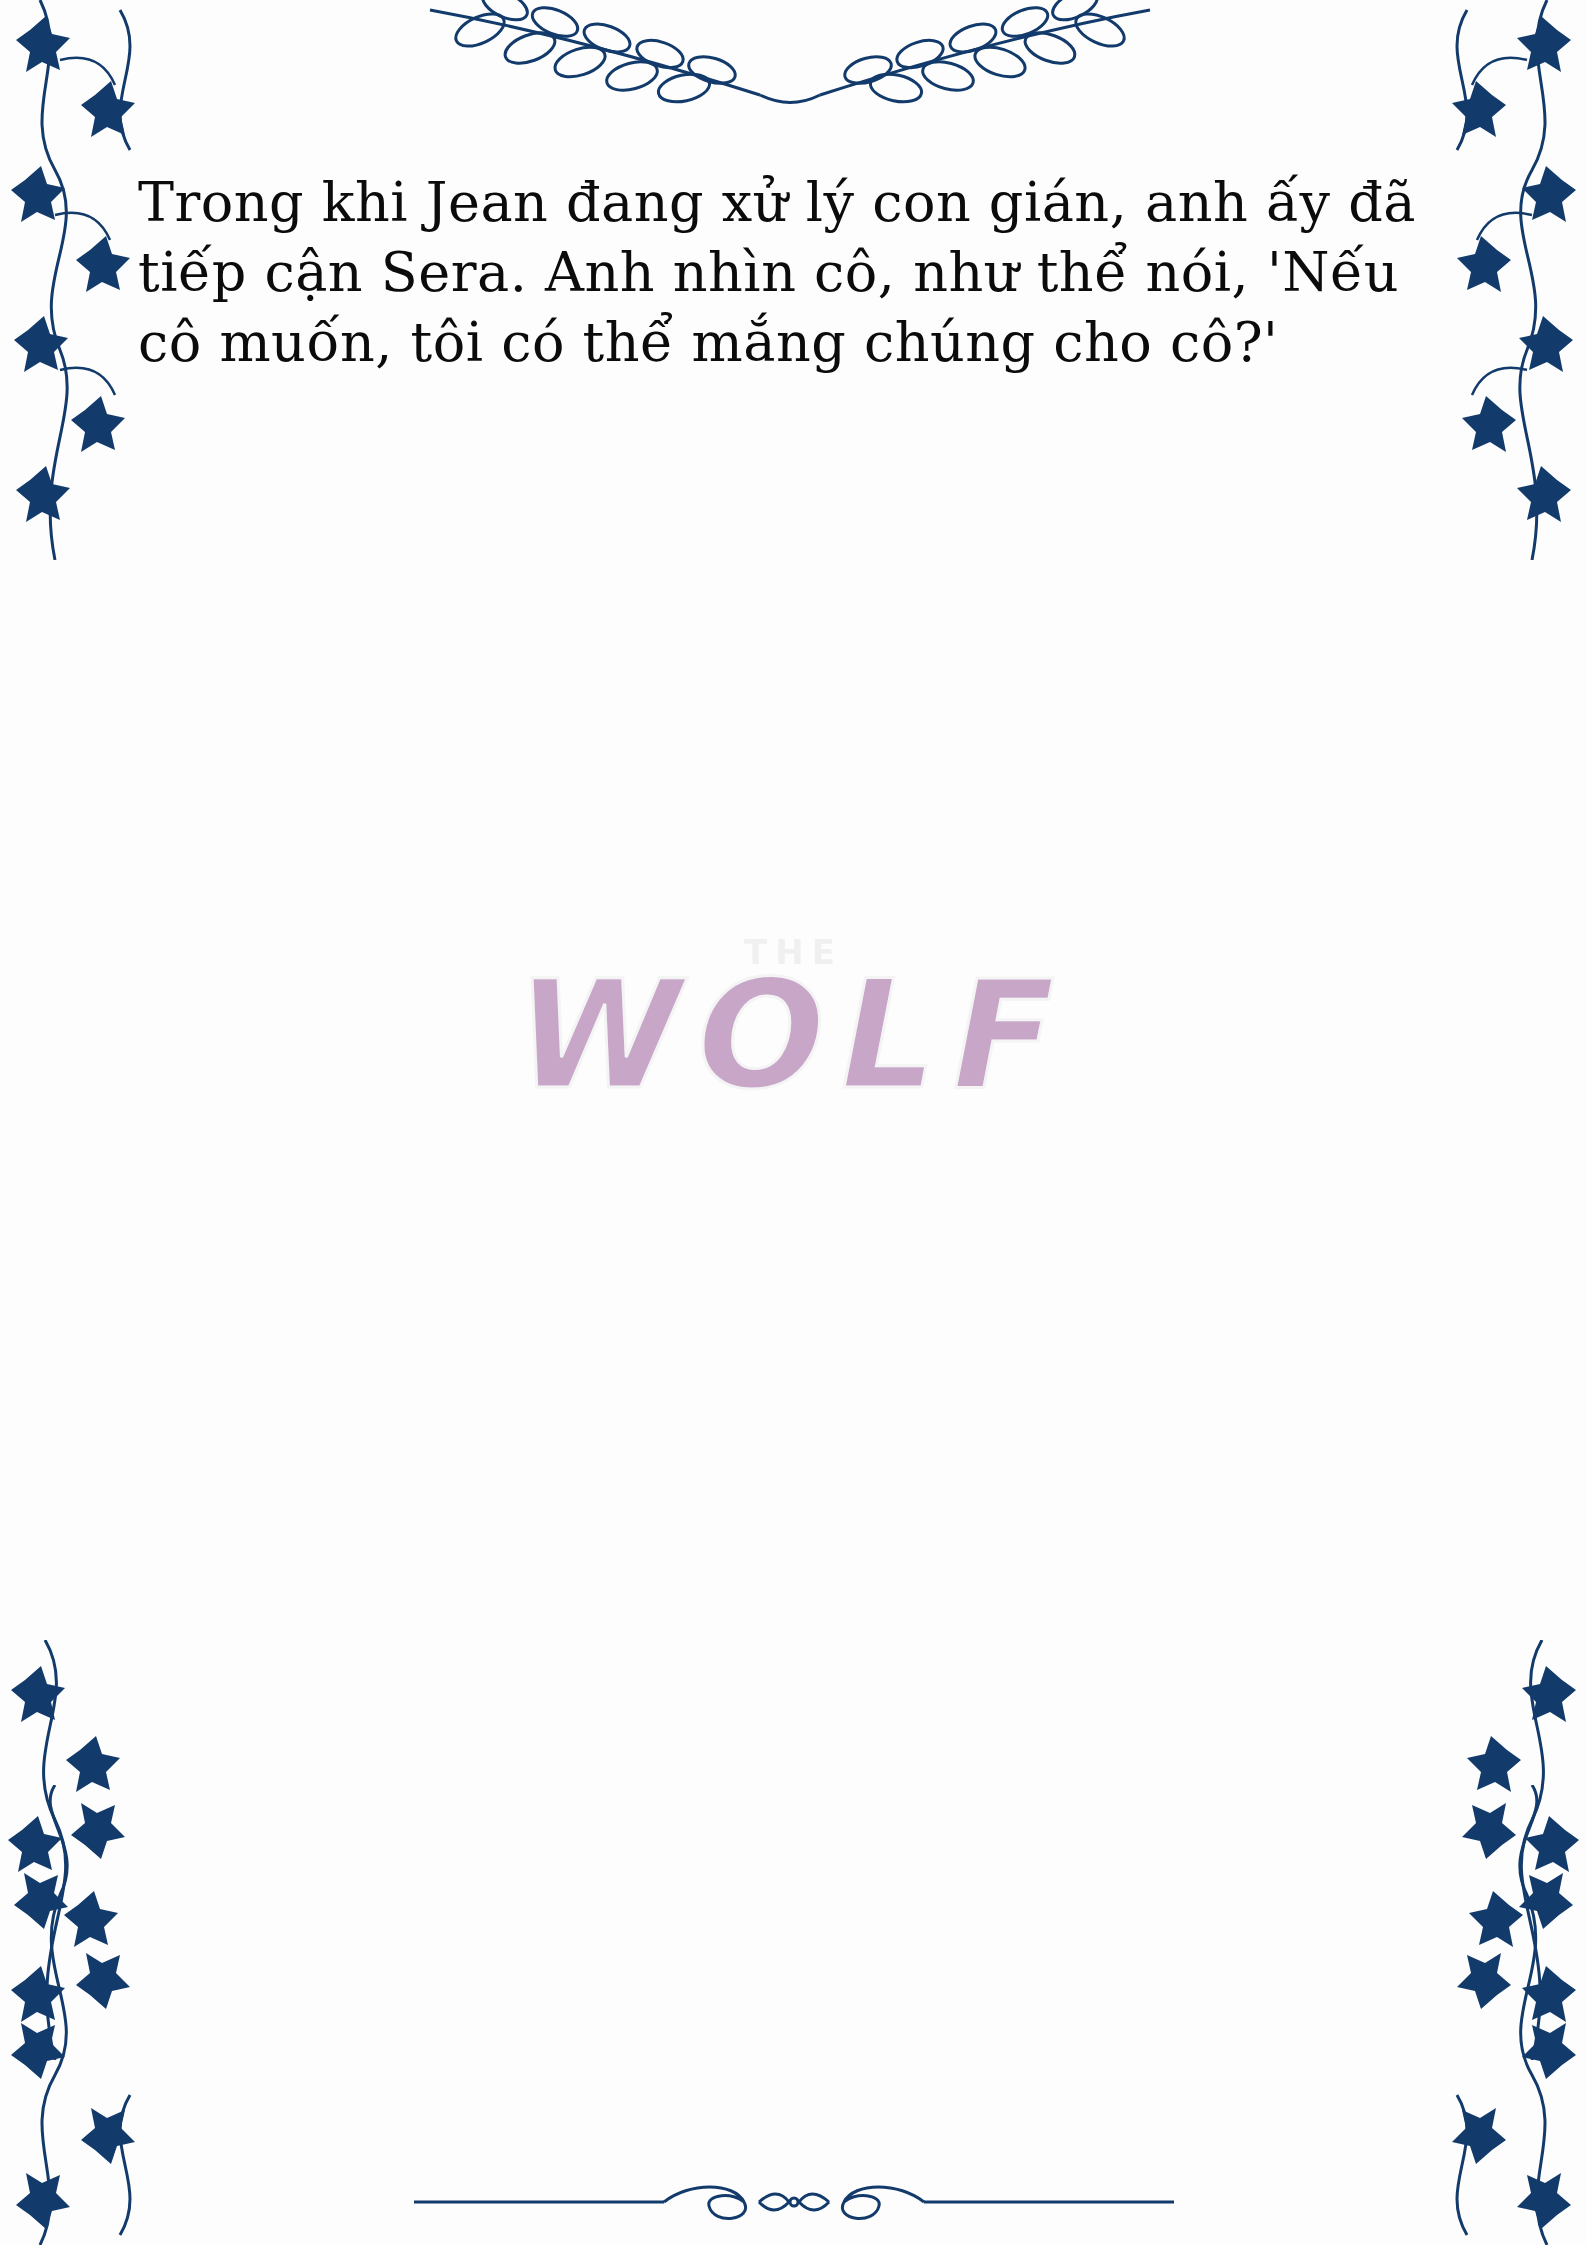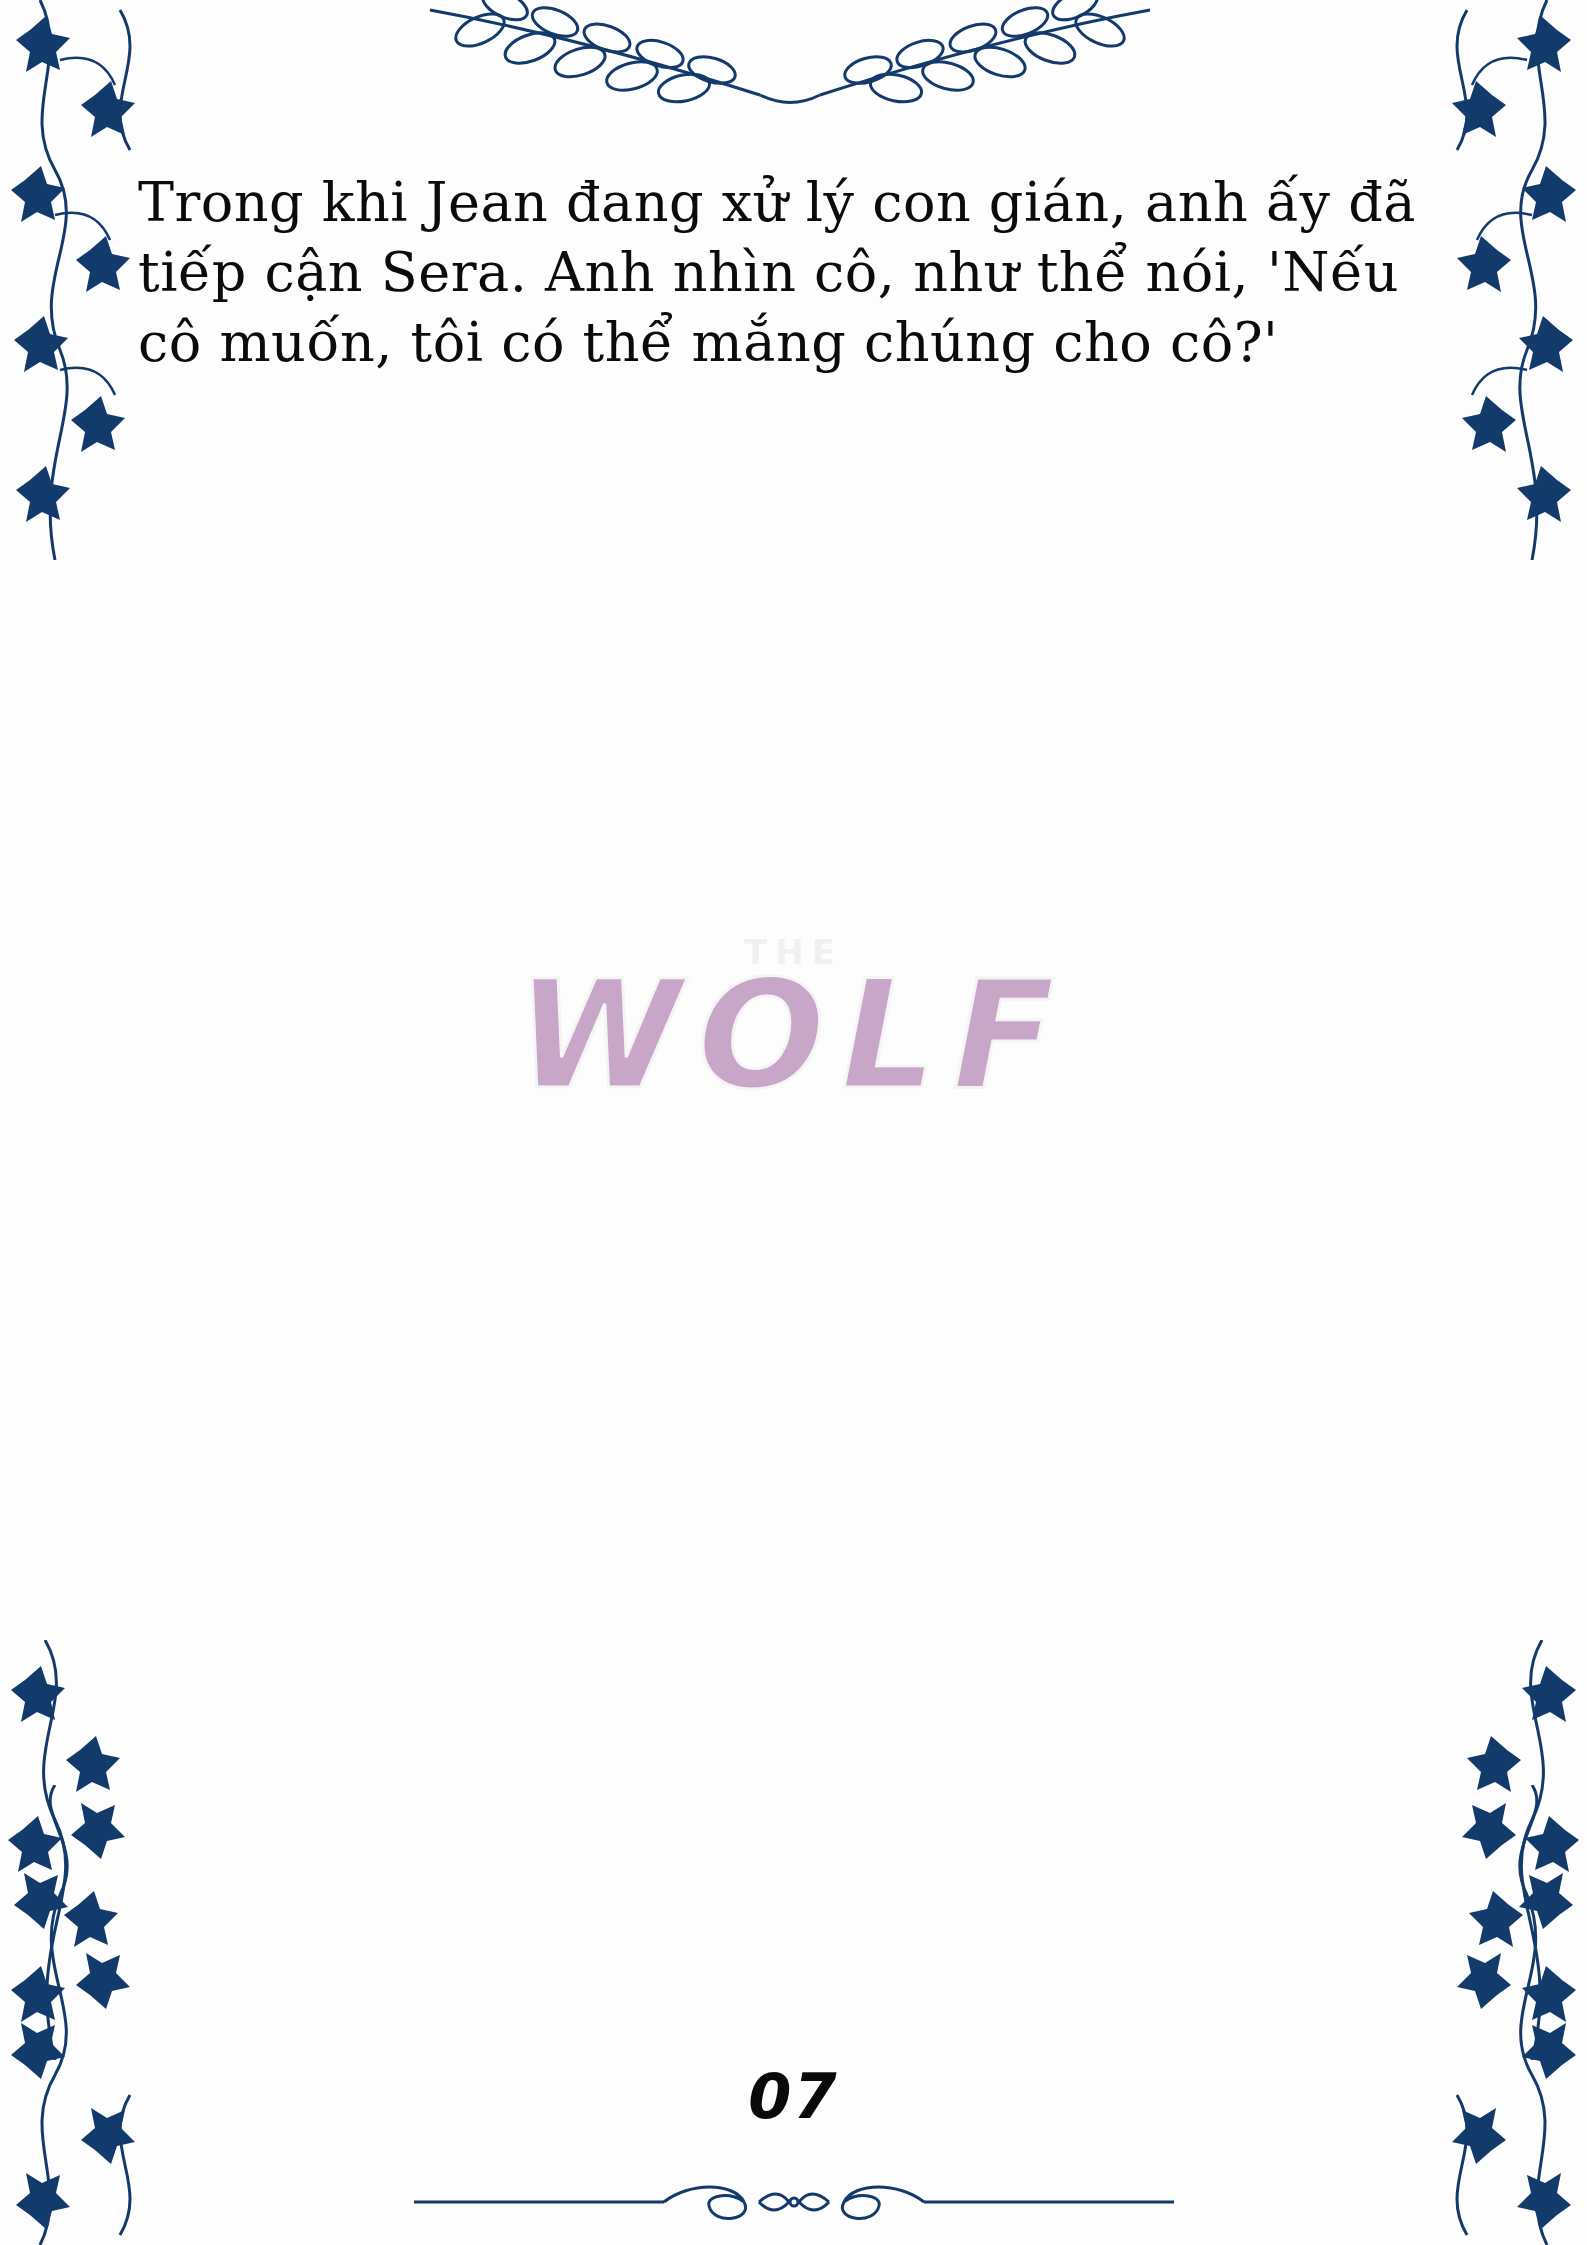--- a/index.html
+++ b/index.html
@@ -259,21 +259,20 @@
 
   <div class="watermark">
     <div class="wm-small">THE</div>
     <div class="wm-text">WOLF</div>
   </div>
 
   <div class="content">
     <p class="para">Trong khi Jean đang xử lý con gián, anh ấy đã tiếp cận Sera. Anh nhìn cô, như thể nói, 'Nếu cô muốn, tôi có thể mắng chúng cho cô?'</p>
   </div>
 
-  <div class="page-number">07</div>
 
   <svg class="footer-rule" width="760" height="40" viewBox="0 0 760 40">
     <g stroke="#123a6b" stroke-width="3" fill="none">
       <line x1="0" y1="20" x2="250" y2="20"></line>
       <line x1="510" y1="20" x2="760" y2="20"></line>
       <path d="M250 20 C 275 0, 320 0, 330 20 C 340 38, 300 44, 295 24 C 292 12, 320 10, 330 20"></path>
       <path d="M510 20 C 485 0, 440 0, 430 20 C 420 38, 460 44, 465 24 C 468 12, 440 10, 430 20"></path>
       <path d="M345 20 q 18 -16 30 0 q -15 16 -30 0"></path>
       <path d="M415 20 q -18 -16 -30 0 q 15 16 30 0"></path>
       <circle cx="380" cy="20" r="4"></circle>

